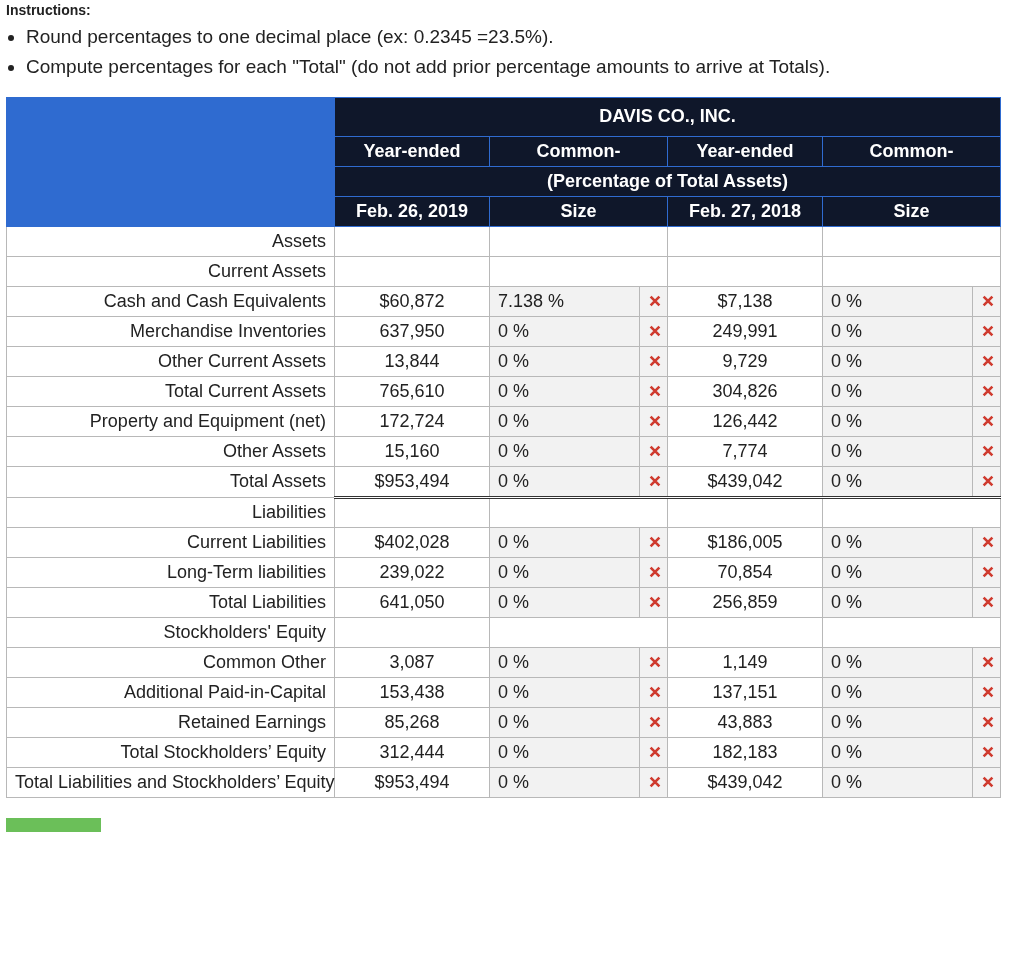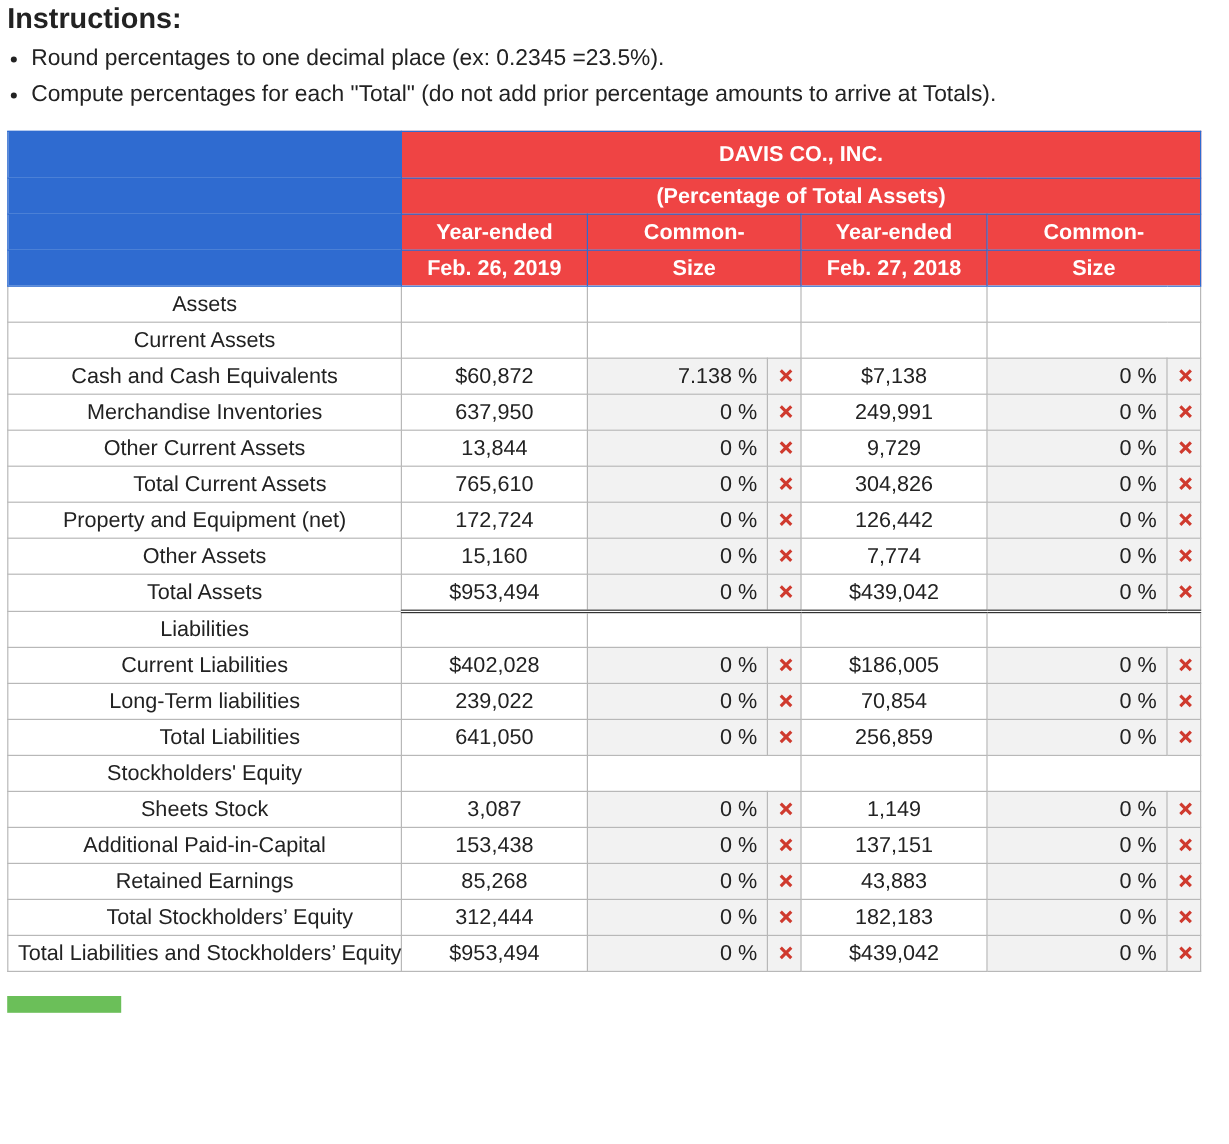--- a/index.html
+++ b/index.html
@@ -10,21 +10,21 @@
     padding: 0;
     background: #fff;
   }
   .page {
     width: 1024px;
     box-sizing: border-box;
     padding: 0 6px 20px 6px;
   }
   .instructions-title {
     font-weight: 700;
-    font-size: 24px;
+    font-size: 14px;
     margin: 2px 0 2px 0;
   }
   ul.instructions {
     margin: 4px 0 14px 0;
     padding-left: 20px;
   }
   ul.instructions li {
     font-size: 19px;
     line-height: 1.6;
   }
@@ -43,40 +43,40 @@
   col.c0 { width: 328px; }
   col.c1 { width: 155px; }
   col.c2 { width: 150px; }
   col.c3 { width: 28px;  }
   col.c4 { width: 155px; }
   col.c5 { width: 150px; }
   col.c6 { width: 28px;  }
 
   
   .bluehead {
-    background: #ef4444;
+    background: #0f172a;
     color: #fff;
     font-weight: 700;
     text-align: center;
     font-size: 18px;
   }
   .bluehead.label-col {
     background: #2f6bd0;
   }
   
   tr.head-row th, tr.head-row td {
     border-color: #2f6bd0;
   }
 
   
-  td.label { text-align: center; padding-left: 8px; font-size: 18px; white-space: nowrap;}
+  td.label { text-align: right; padding-left: 8px; font-size: 18px; white-space: nowrap;}
   td.label.indent1 { }
   td.label.indent2 { padding-left: 50px; }
   td.num   { text-align: center; padding-right: 10px; font-size: 18px;}
-  td.pct   { text-align: right; padding-right: 6px; font-size: 18px;}
+  td.pct   { text-align: left; padding-right: 6px; font-size: 18px;}
   td.mark  { text-align: center; padding: 0; color: #cf3a2e; font-weight: 700; }
   td.pct, td.mark { background: #f2f2f2; }
   td.blank { background: #fff; }
   td.section-head { font-weight: 400; }
 
   
   tr.dbl td.num, tr.dbl td.pct, tr.dbl td.mark {
     border-bottom: 3px double #333;
   }
 
@@ -118,28 +118,28 @@
         <col class="c6">
     </colgroup>
 
     <tbody>
         <tr class="head-row">
       <th class="bluehead label-col" style="height:30px;"></th>
       <th class="bluehead" colspan="6">DAVIS CO., INC.</th>
     </tr>
     <tr class="head-row">
       <th class="bluehead label-col"></th>
-      <th class="bluehead" colspan="6">(Percentage of Total Assets)</th>
-    </tr>
-    <tr class="head-row">
-      <th class="bluehead label-col"></th>
       <th class="bluehead">Year-ended</th>
       <th class="bluehead" colspan="2">Common-</th>
       <th class="bluehead">Year-ended</th>
       <th class="bluehead" colspan="2">Common-</th>
+    </tr>
+    <tr class="head-row">
+      <th class="bluehead label-col"></th>
+      <th class="bluehead" colspan="6">(Percentage of Total Assets)</th>
     </tr>
     <tr class="head-row">
       <th class="bluehead label-col"></th>
       <th class="bluehead">Feb. 26, 2019</th>
       <th class="bluehead" colspan="2">Size</th>
       <th class="bluehead">Feb. 27, 2018</th>
       <th class="bluehead" colspan="2">Size</th>
     </tr>
 
     </tbody>
@@ -296,21 +296,21 @@
               </svg></span></td>
         </tr>
         <tr>
           <td class="label section-head">Stockholders' Equity</td>
           <td class="blank"></td>
           <td class="blank" colspan="2"></td>
           <td class="blank"></td>
           <td class="blank" colspan="2"></td>
         </tr>
         <tr>
-          <td class="label indent1">Sheets Stock</td>
+          <td class="label indent1">Common Other</td>
           <td class="num">3,087</td>
           <td class="pct">0 %</td>
           <td class="mark"><span class="xicon"><svg viewBox="0 0 16 16">
                 <path d="M3 3 L13 13 M13 3 L3 13"></path>
               </svg></span></td>
           <td class="num">1,149</td>
           <td class="pct">0 %</td>
           <td class="mark"><span class="xicon"><svg viewBox="0 0 16 16">
                 <path d="M3 3 L13 13 M13 3 L3 13"></path>
               </svg></span></td>

